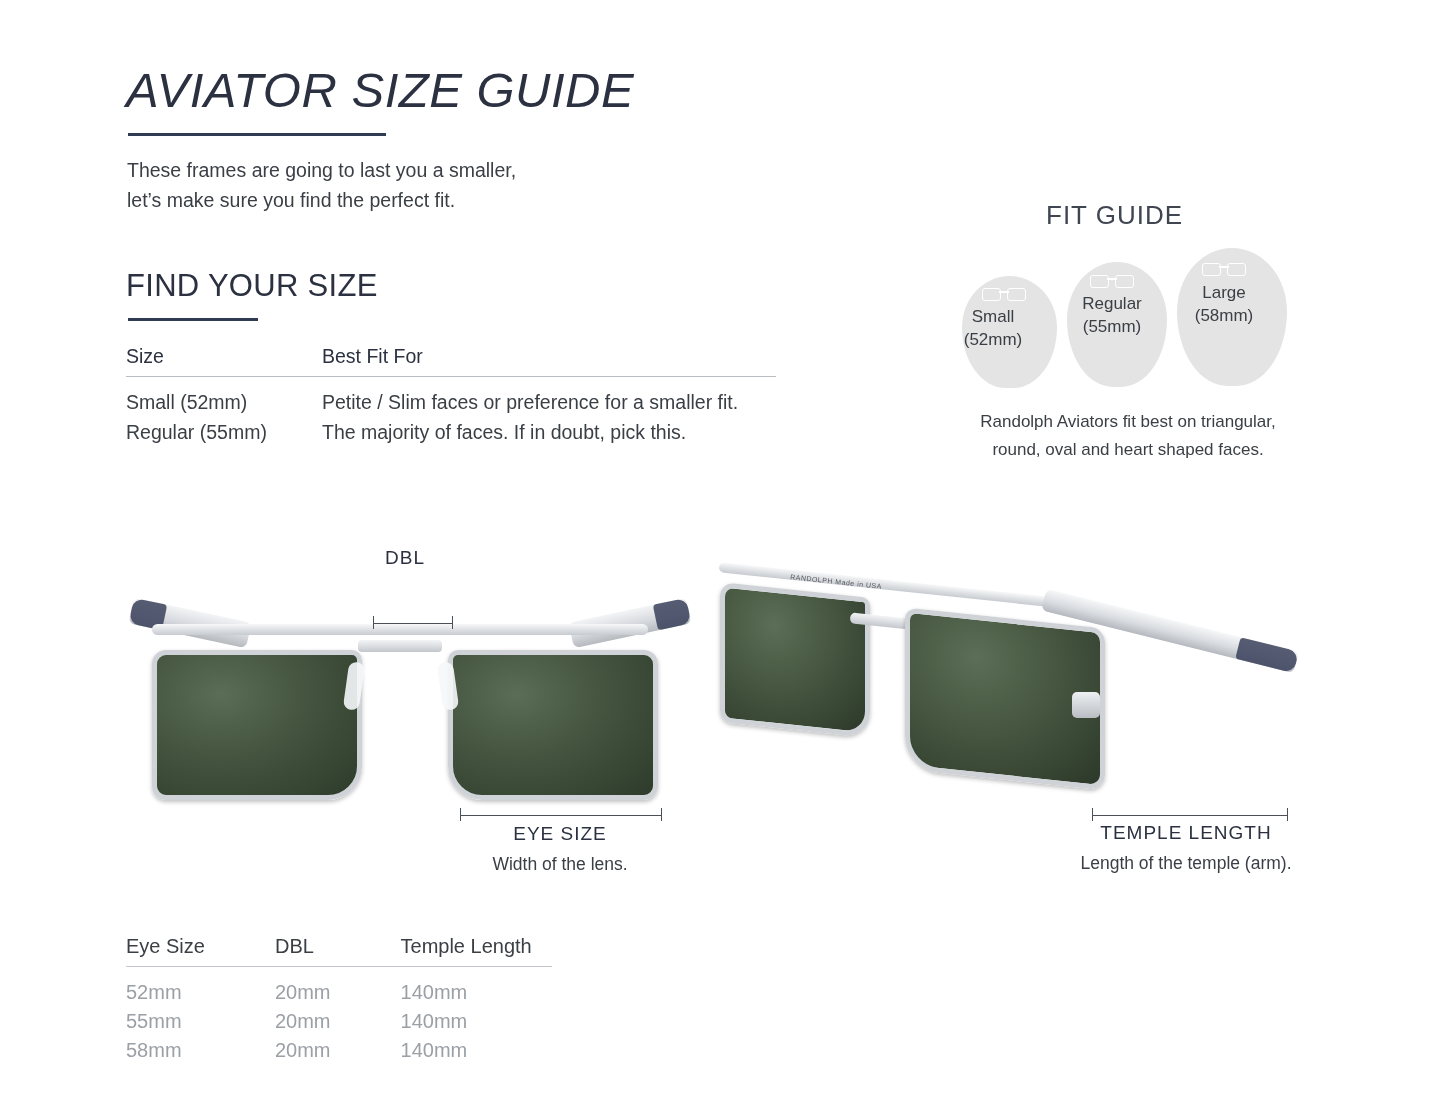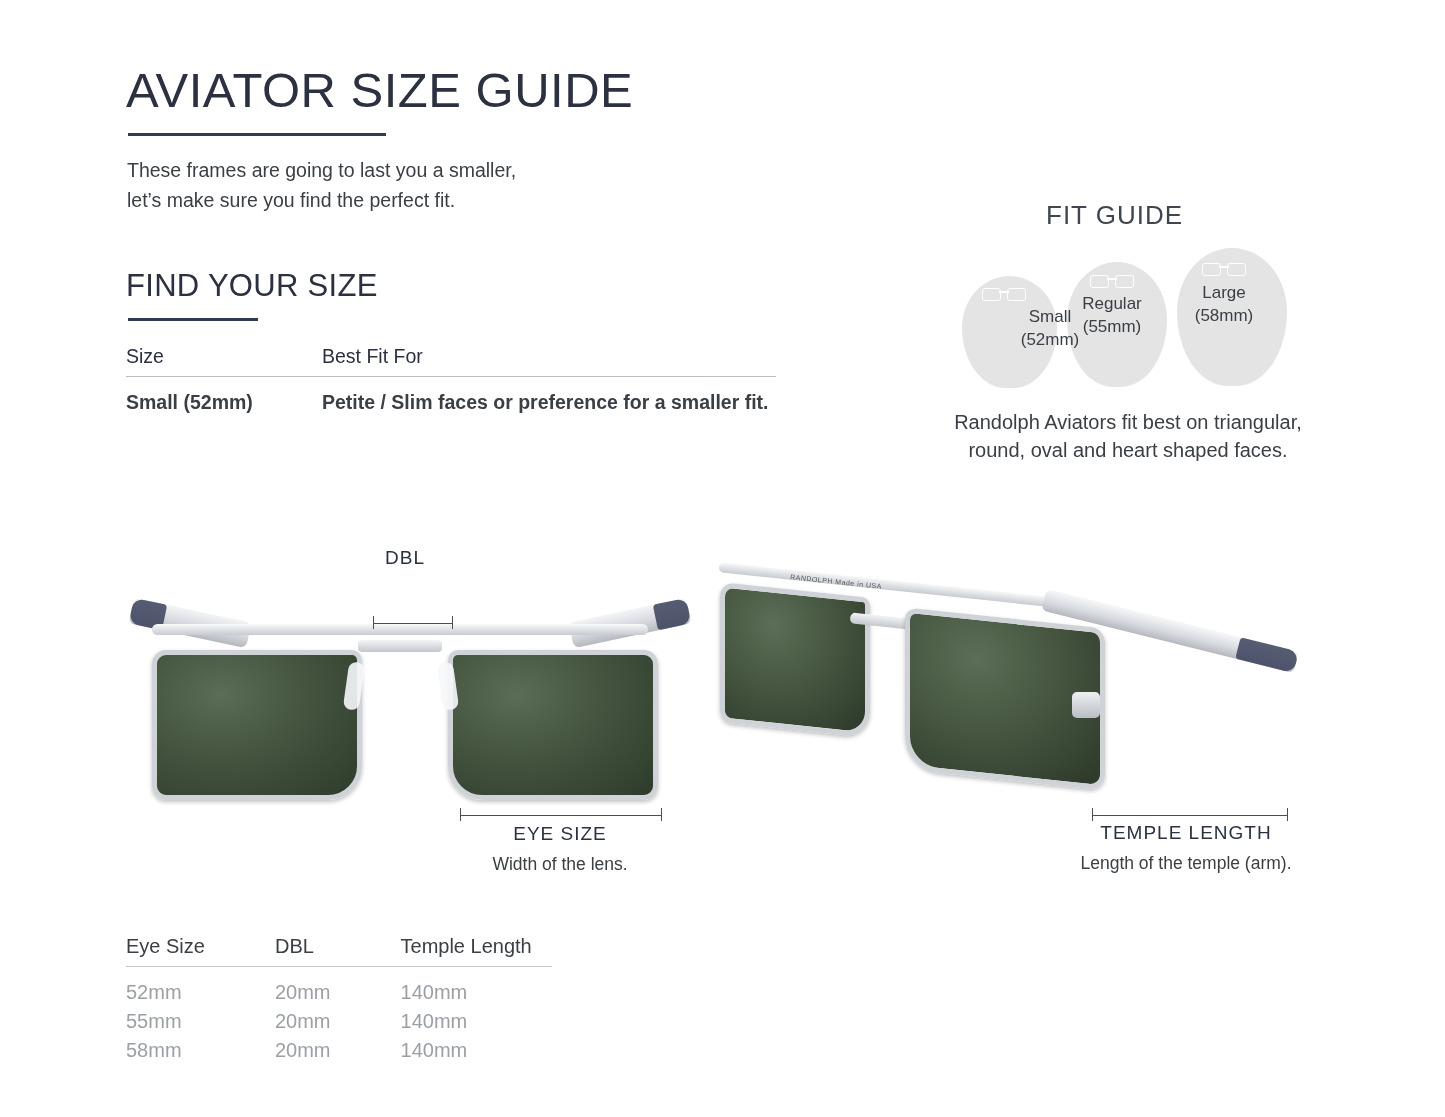--- a/index.html
+++ b/index.html
@@ -18,20 +18,21 @@
 
   
   .page-title {
     position: absolute;
     left: 126px;
     top: 62px;
     font-size: 49px;
     letter-spacing: 0.5px;
     color: #2b3140;
     font-weight: 400;
+    font-style: italic;
   }
   .title-rule {
     position: absolute;
     left: 128px;
     top: 133px;
     width: 258px;
     height: 3px;
     background: #2f3b52;
   }
   .intro {
@@ -74,21 +75,20 @@
     font-weight: 400;
     color: #2b3140;
     padding: 0 0 8px 0;
     border-bottom: 1px solid #b9bec4;
   }
   .size-table th.col-size { width: 196px; margin-top: 36px; }
   .size-table td {
     font-size: 19.5px;
     color: #3a3f45;
     padding: 5px 0 2px 0;
-    font-weight: bold;
   }
   .size-table tr.first-row td { padding-top: 14px; }
 
   
   .fit-title {
     position: absolute;
     left: 1046px;
     top: 200px;
     font-size: 26px;
     letter-spacing: 1px;
@@ -111,21 +111,21 @@
   .face-large  { left: 222px; top: 0px;   width: 110px; height: 138px; }
 
   .face-label {
     position: absolute;
     text-align: center;
     font-size: 17px;
     line-height: 23px;
     color: #3a3f45;
     width: 120px;
   }
-  .lbl-small   { left: 990px;  top: 305px; }
+  .lbl-small   { left: 933px;  top: 305px; }
   .lbl-regular { left: 1052px; top: 292px; }
   .lbl-large   { left: 1164px; top: 281px; }
 
   .mini-glasses {
     position: absolute;
     width: 44px;
     height: 12px;
   }
   .mini-glasses::before,
   .mini-glasses::after {
@@ -149,21 +149,21 @@
   .mg-small   { left: 982px;  top: 288px; }
   .mg-regular { left: 1090px; top: 275px; }
   .mg-large   { left: 1202px; top: 263px; }
 
   .fit-note {
     position: absolute;
     left: 938px;
     top: 408px;
     width: 380px;
     text-align: center;
-    font-size: 20px;
+    font-size: 17px;
     line-height: 28px;
     color: #3a3f45;
   }
 
   
   .diagram {
     position: absolute;
     left: 0;
     top: 520px;
     width: 1445px;
@@ -398,20 +398,24 @@
   <thead>
     <tr>
       <th class="col-size">Size</th>
       <th>Best Fit For</th>
     </tr>
   </thead>
   <tbody>
     <tr class="first-row">
       <td>Small (52mm)</td>
       <td>Petite / Slim faces or preference for a smaller fit.</td>
+    </tr>
+    <tr>
+      <td>Regular (55mm)</td>
+      <td>The majority of faces. If in doubt, pick this.</td>
     </tr>
   </tbody>
 </table>
 
 <div class="fit-title">FIT GUIDE</div>
 
 <div class="fit-shapes">
   <div class="face face-small"></div>
   <div class="face face-regular"></div>
   <div class="face face-large"></div>

